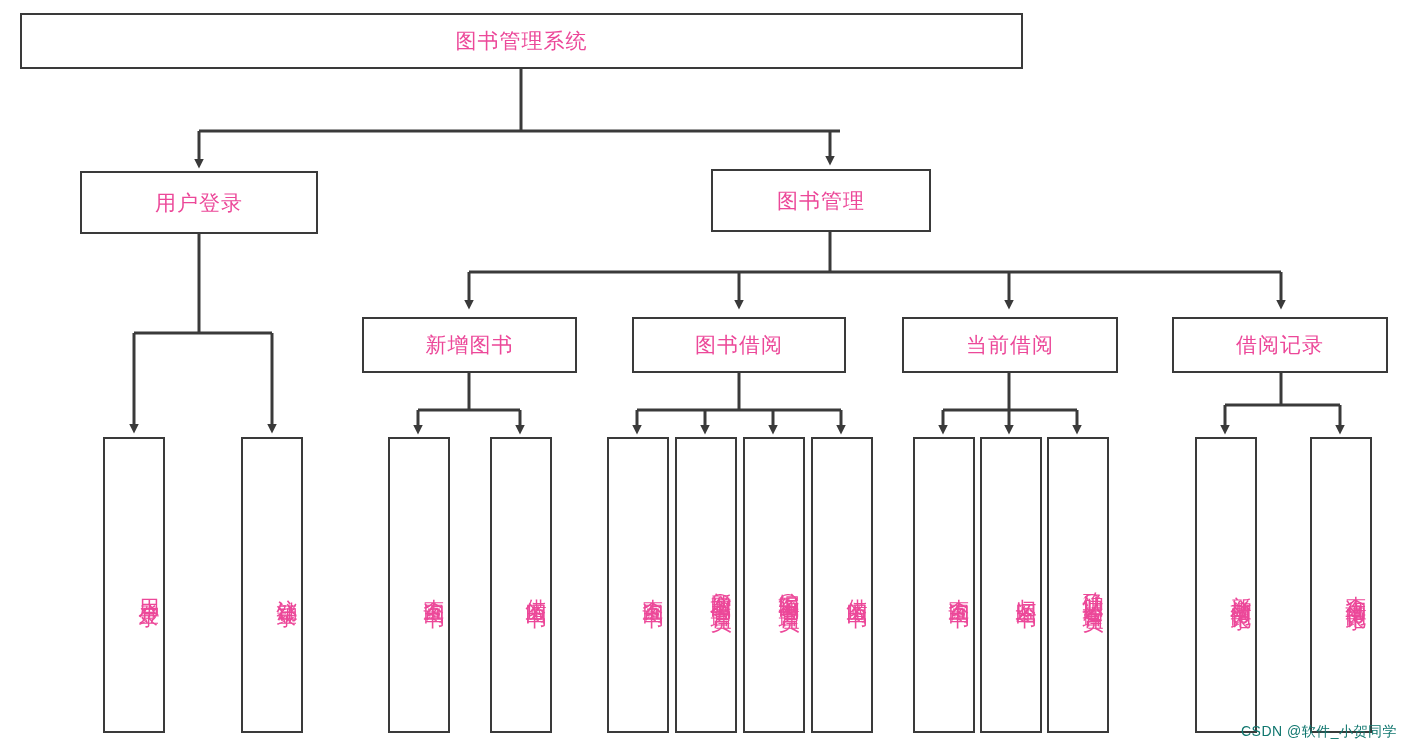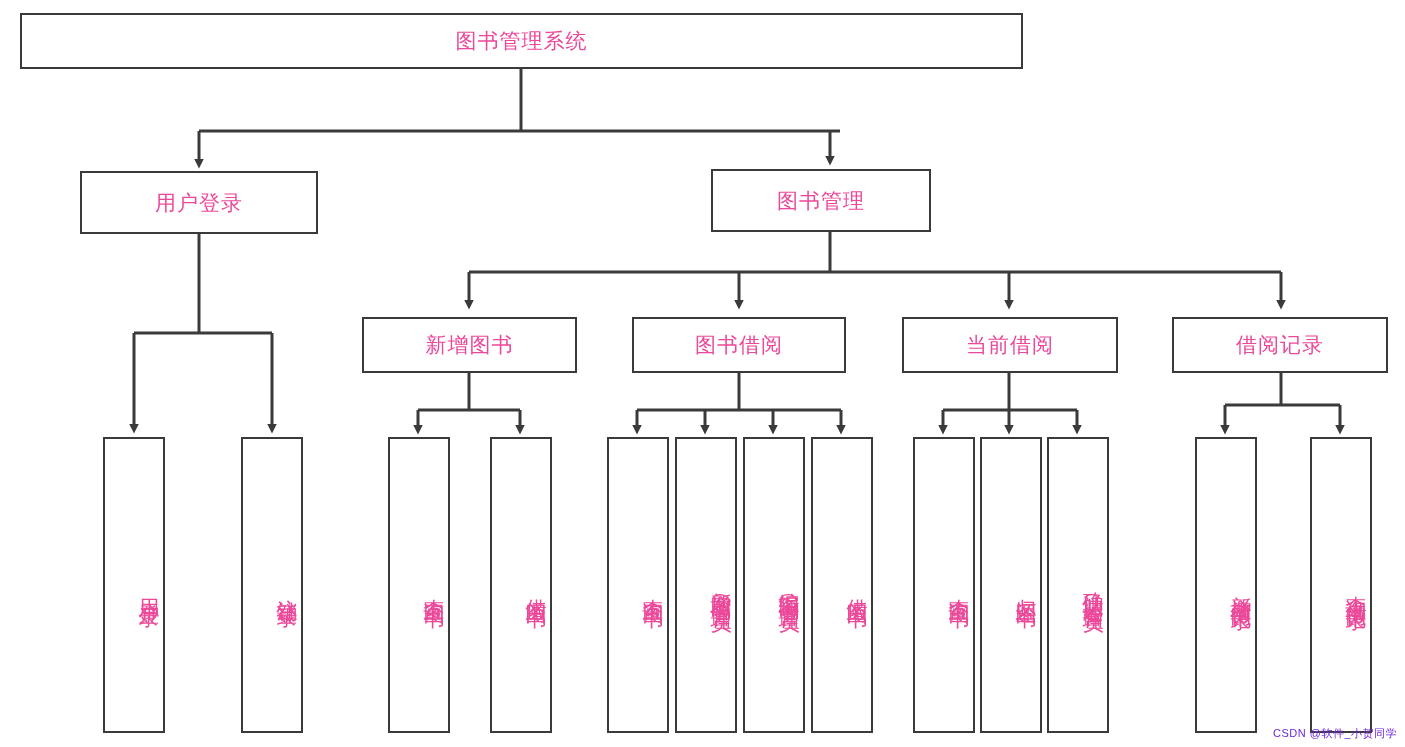--- a/index.html
+++ b/index.html
@@ -5,21 +5,21 @@
   html,body{margin:0;padding:0;background:#ffffff;}
   body{font-family:"Liberation Sans","DejaVu Sans",sans-serif;}
   #stage{position:relative;width:1405px;height:747px;background:#ffffff;overflow:hidden;}
   #wires{position:absolute;left:0;top:0;width:1405px;height:747px;pointer-events:none;}
   .node{position:absolute;box-sizing:border-box;background:#ffffff;border:2.5px solid #3a3a3a;
         display:flex;align-items:center;justify-content:center;color:#ec4899;}
   .node.h{font-size:21px;letter-spacing:1px;}
   .node.v{writing-mode:vertical-rl;text-orientation:upright;font-size:21px;
           align-items:flex-start;justify-content:center;padding-top:6px;line-height:1.32;letter-spacing:3px;}
   .node.v span{display:block;}
-  .watermark{position:absolute;right:8px;bottom:6px;font-size:11px;color:#6d28d9;letter-spacing:.5px;white-space:nowrap;margin-top:32px;}
+  .watermark{position:absolute;right:8px;bottom:6px;font-size:14px;color:#0f766e;letter-spacing:.5px;white-space:nowrap;margin-top:32px;}
 </style>
 </head>
 <body>
 
 <div id="stage">
 
   <svg id="wires" viewBox="0 0 1405 747">
     <defs>
       <marker id="ah" markerWidth="11" markerHeight="11" refX="1.5" refY="5" orient="auto" markerUnits="userSpaceOnUse">
         <path d="M0,0 L0,10 L10,5 z" fill="#3a3a3a"></path>

